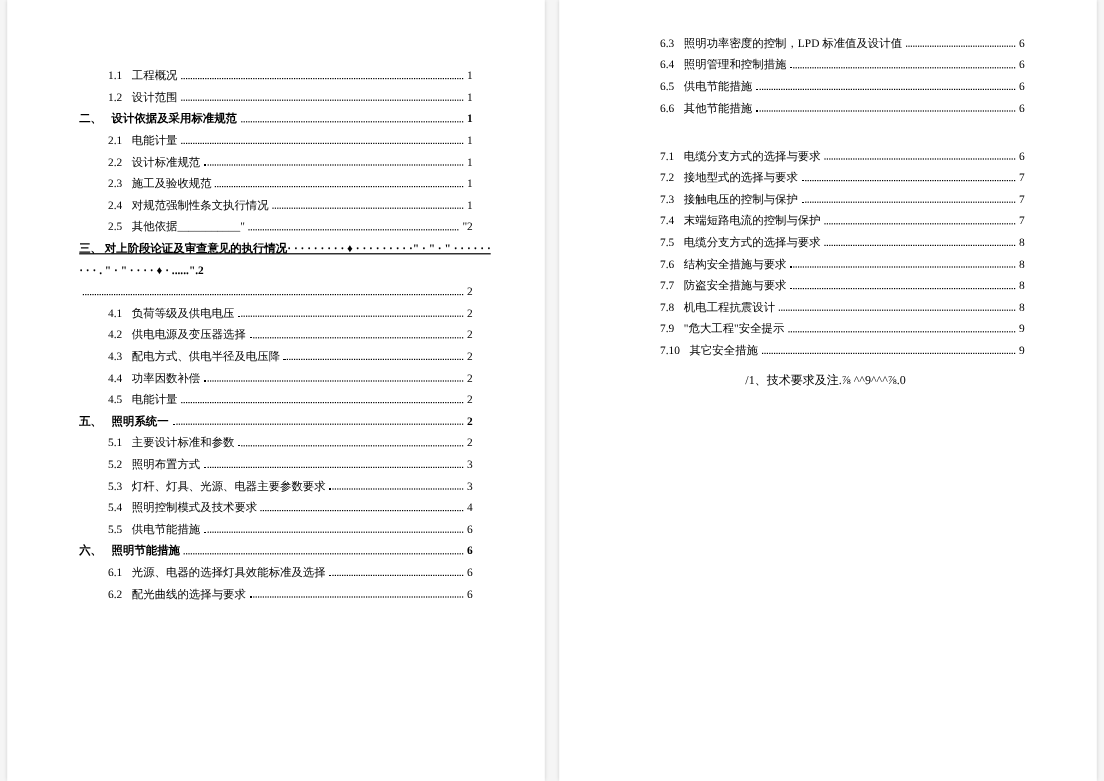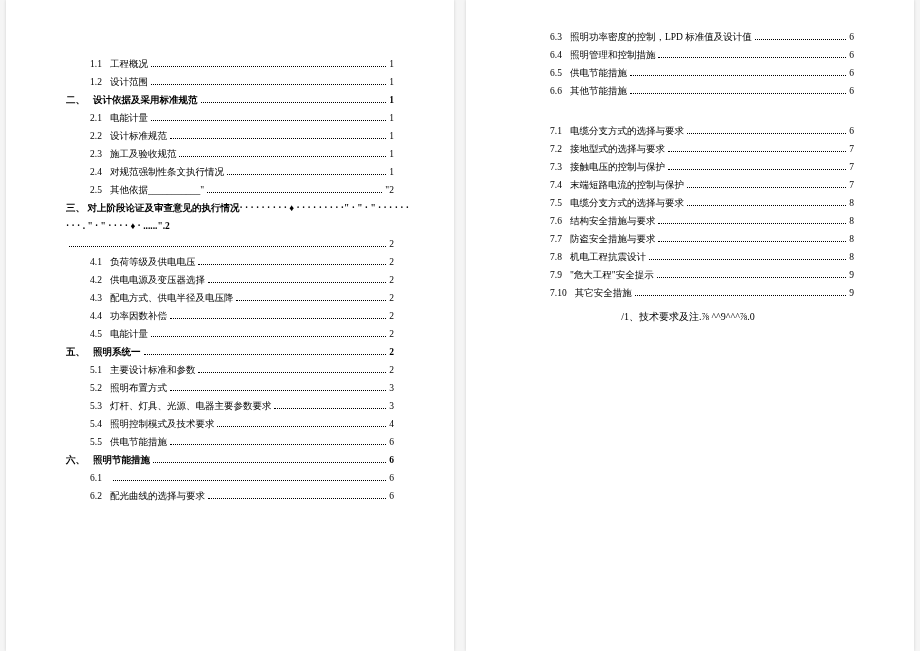--- a/index.html
+++ b/index.html
@@ -56,20 +56,21 @@
       border-bottom-width: 1.4px;
     }
     .section3line1 {
       display: flex;
       align-items: baseline;
       line-height: 18px;
     }
     .section3line1 .label {
       font-weight: bold;
       flex: 0 0 auto;
+      text-decoration: underline;
     }
     .section3line2 {
       display: block;
       font-weight: bold;
       line-height: 18px;
       white-space: nowrap;
       overflow: hidden;
     }
     .continuation-row {
       display: flex;
@@ -217,20 +218,21 @@
       <span class="pg">6</span>
     </div>
     <div class="entry heading">
       <span class="num">六、</span>
       <span class="label">照明节能措施</span>
       <span class="leader"></span>
       <span class="pg">6</span>
     </div>
     <div class="entry indent">
       <span class="num">6.1</span>
+      <span class="label">光源、电器的选择灯具效能标准及选择</span>
       <span class="leader"></span>
       <span class="pg">6</span>
     </div>
     <div class="entry indent">
       <span class="num">6.2</span>
       <span class="label">配光曲线的选择与要求</span>
       <span class="leader"></span>
       <span class="pg">6</span>
     </div>
   </div>

